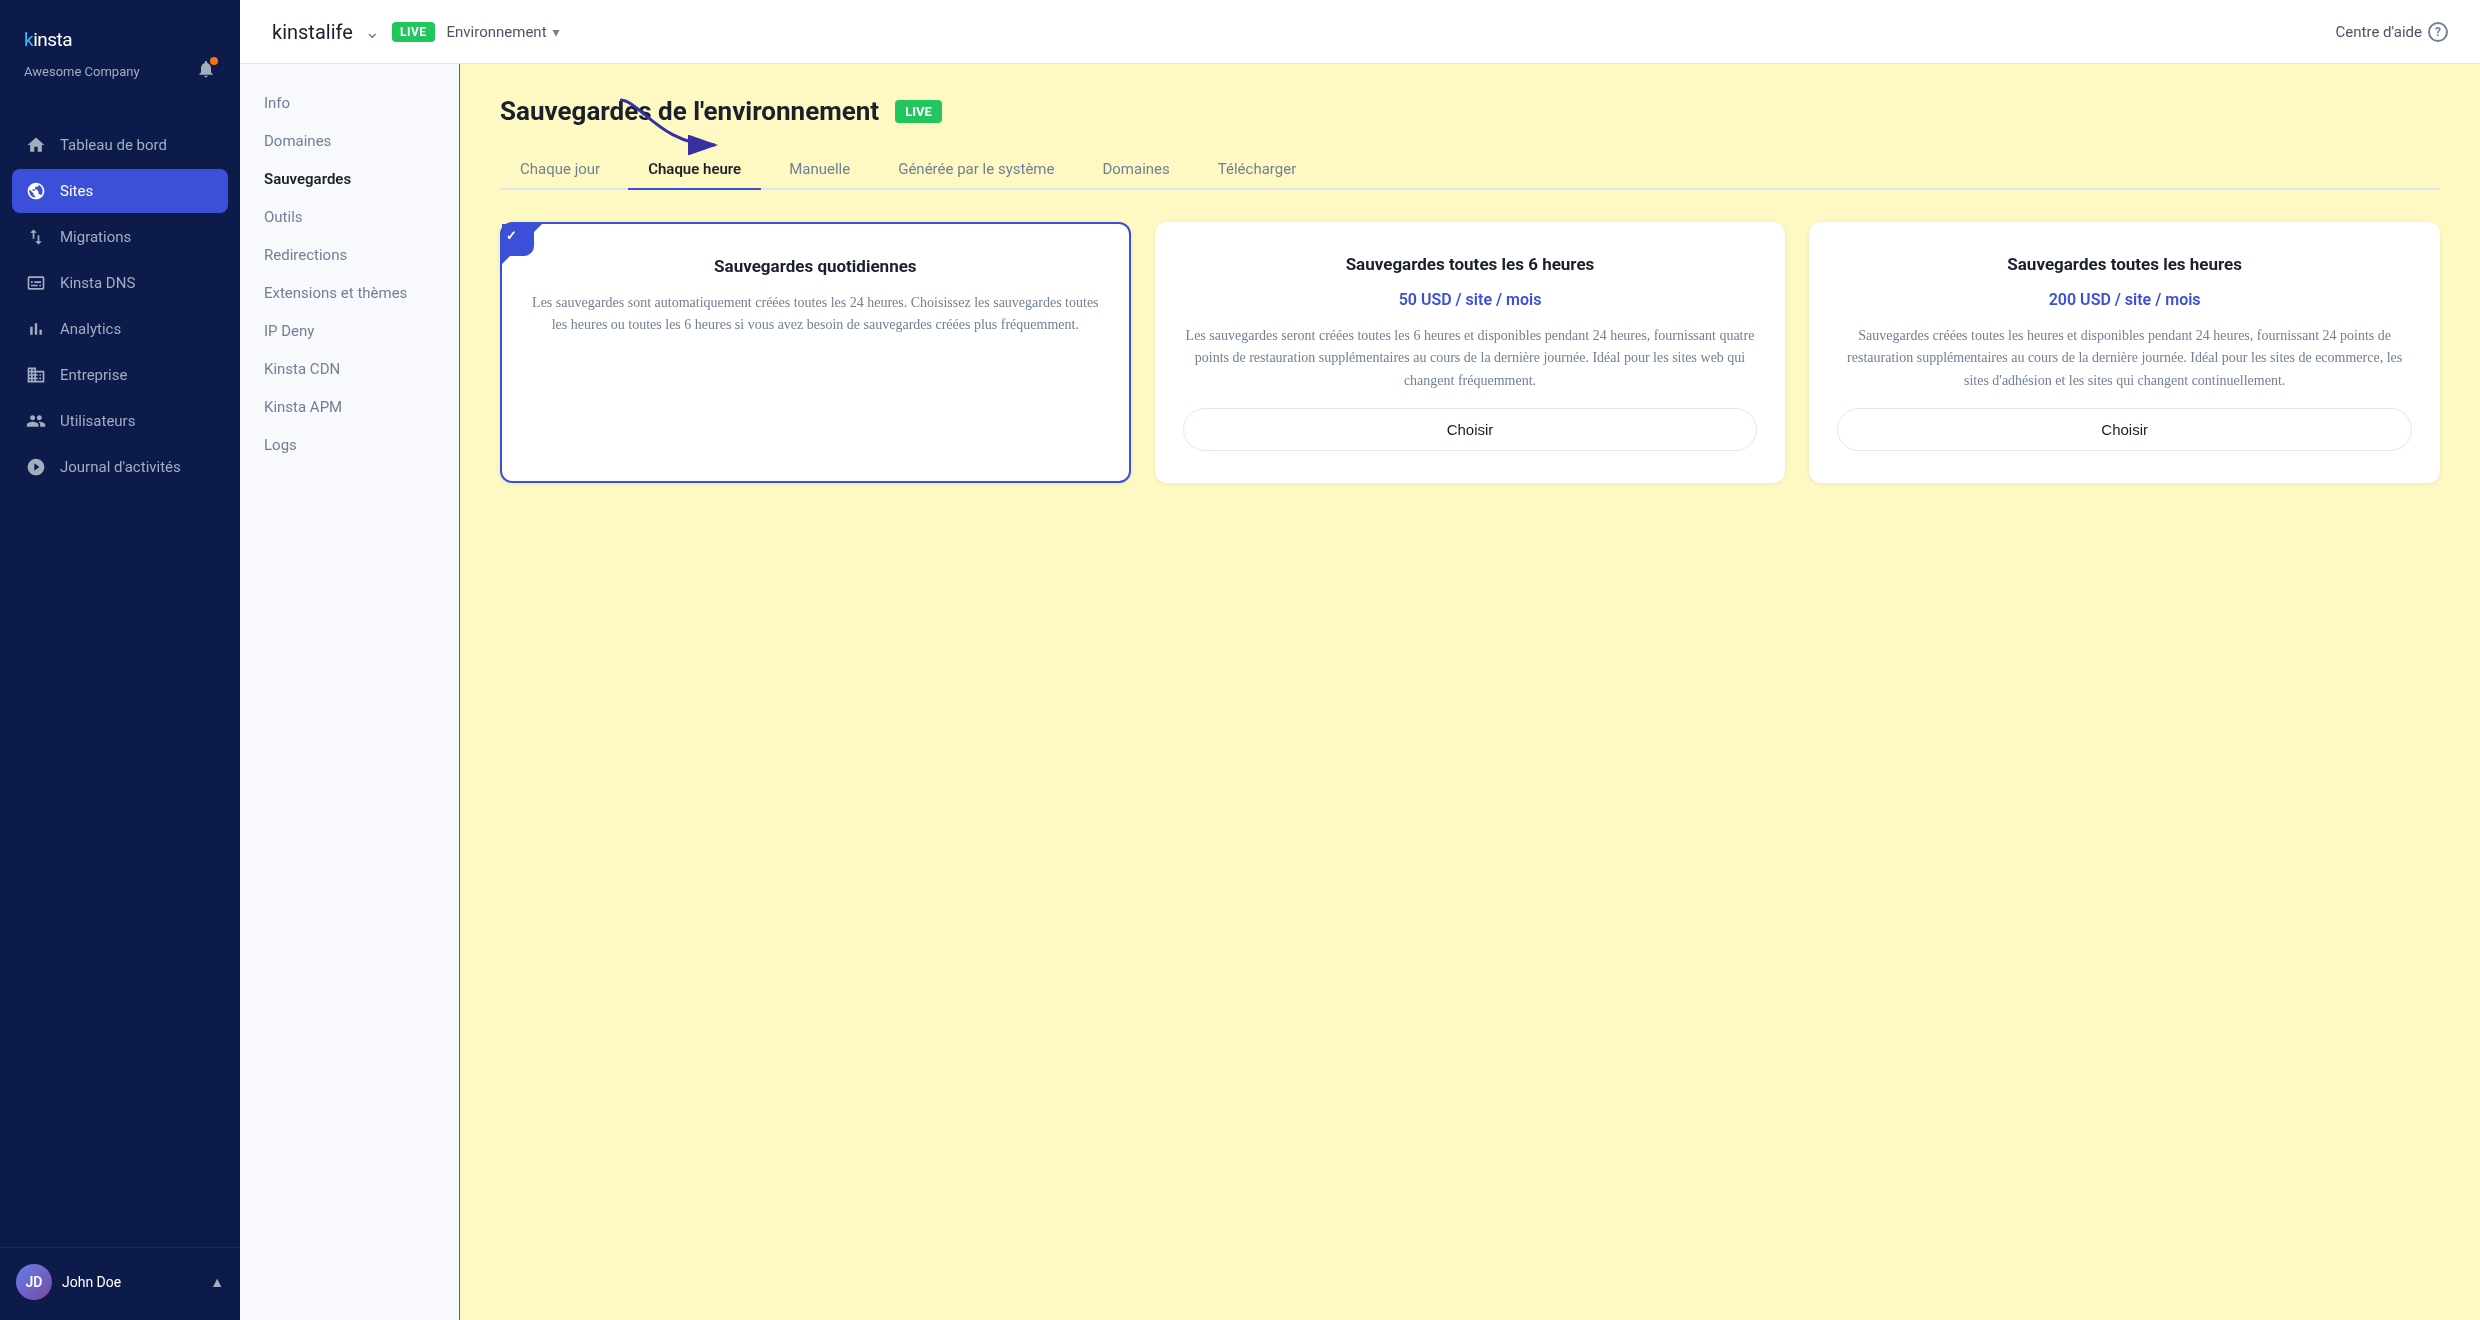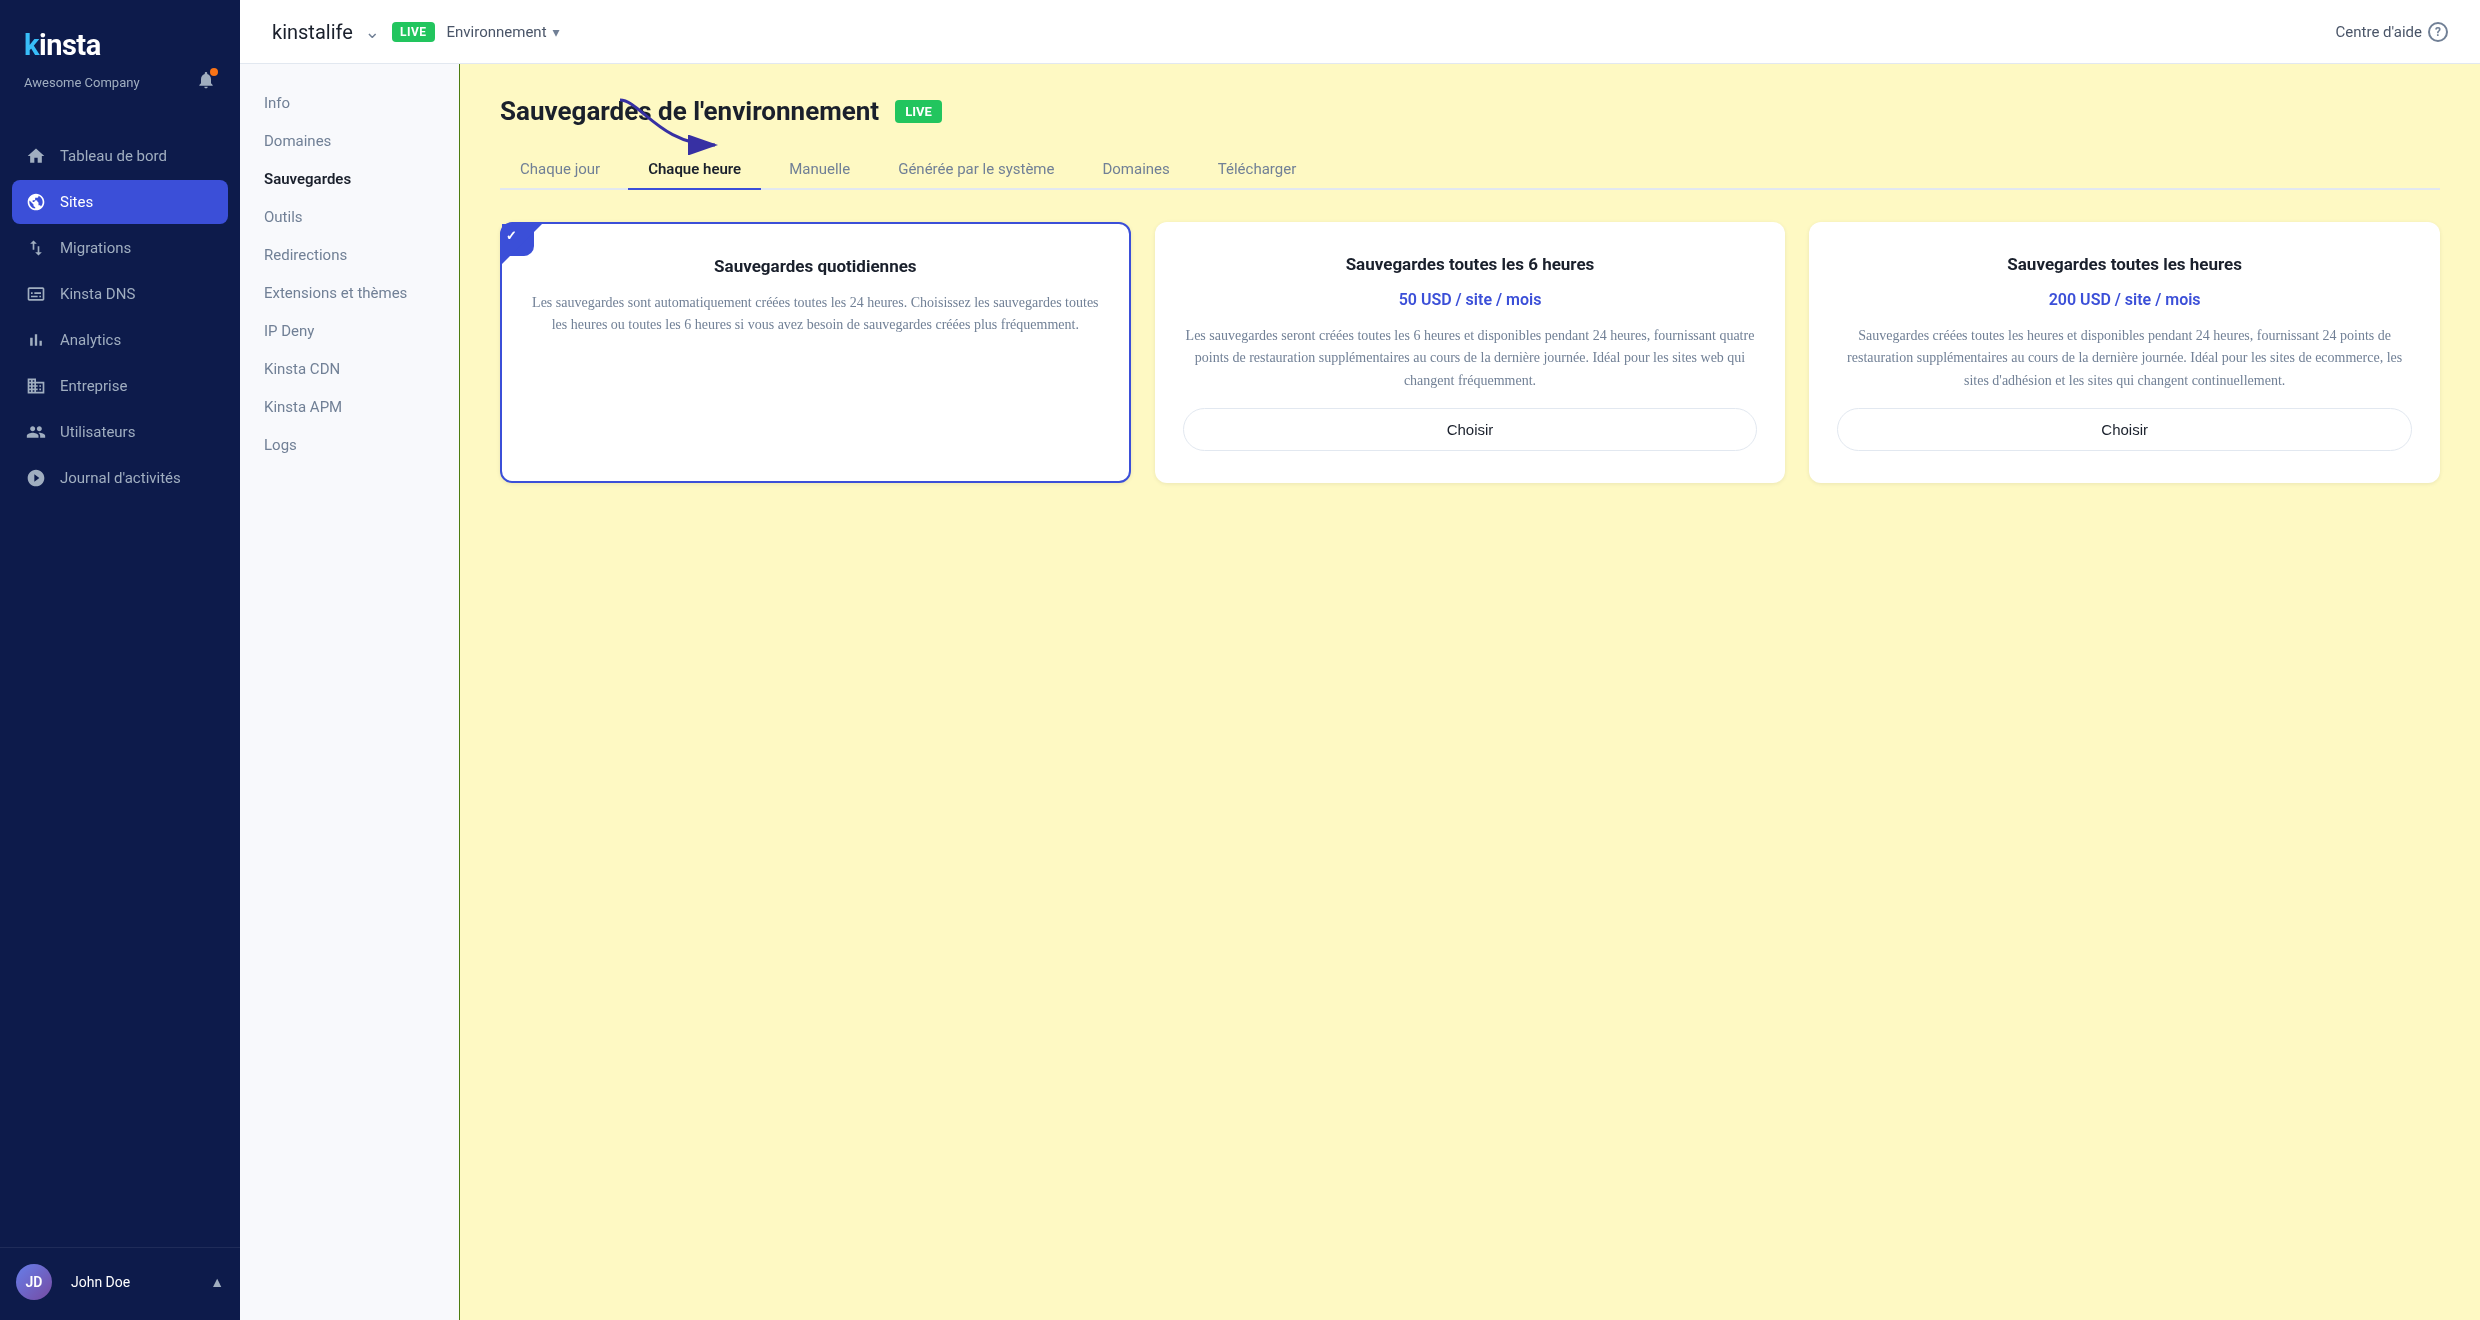--- a/index.html
+++ b/index.html
@@ -16,22 +16,22 @@
       padding: 0;
       height: 100vh;
     }
     .sidebar-logo {
       padding: 28px 24px 16px;
       display: flex;
       flex-direction: column;
       gap: 8px;
     }
     .logo-text {
-      font-size: 29px;
-      font-weight: 700;
+      font-size: 19px;
+      font-weight: 400;
       color: white;
       letter-spacing: -0.5px;
     }
     .company-row {
       display: flex;
       align-items: center;
       justify-content: space-between;
       padding: 0 0 16px;
     }
     .company-name {
@@ -78,21 +78,21 @@
     }
     .nav-item .nav-icon { width: 20px; height: 20px; display: flex; align-items: center; justify-content: center; flex-shrink: 0; }
 
     .sidebar-footer {
       padding: 16px 16px 20px;
       display: flex;
       align-items: center;
       justify-content: space-between;
       border-top: 1px solid rgba(255,255,255,0.08);
     }
-    .user-info { display: flex; align-items: center; gap: 19px; }
+    .user-info { display: flex; align-items: center; gap: 10px; }
     .avatar {
       width: 36px; height: 36px; border-radius: 50%;
       background: linear-gradient(135deg, #667eea 0%, #764ba2 100%);
       display: flex; align-items: center; justify-content: center;
       color: white; font-size: 14px; font-weight: 600;
     }
     .user-name { color: white; font-size: 14px; }
     .chevron-up { color: #a0aec0; font-size: 14px; }
 
     

